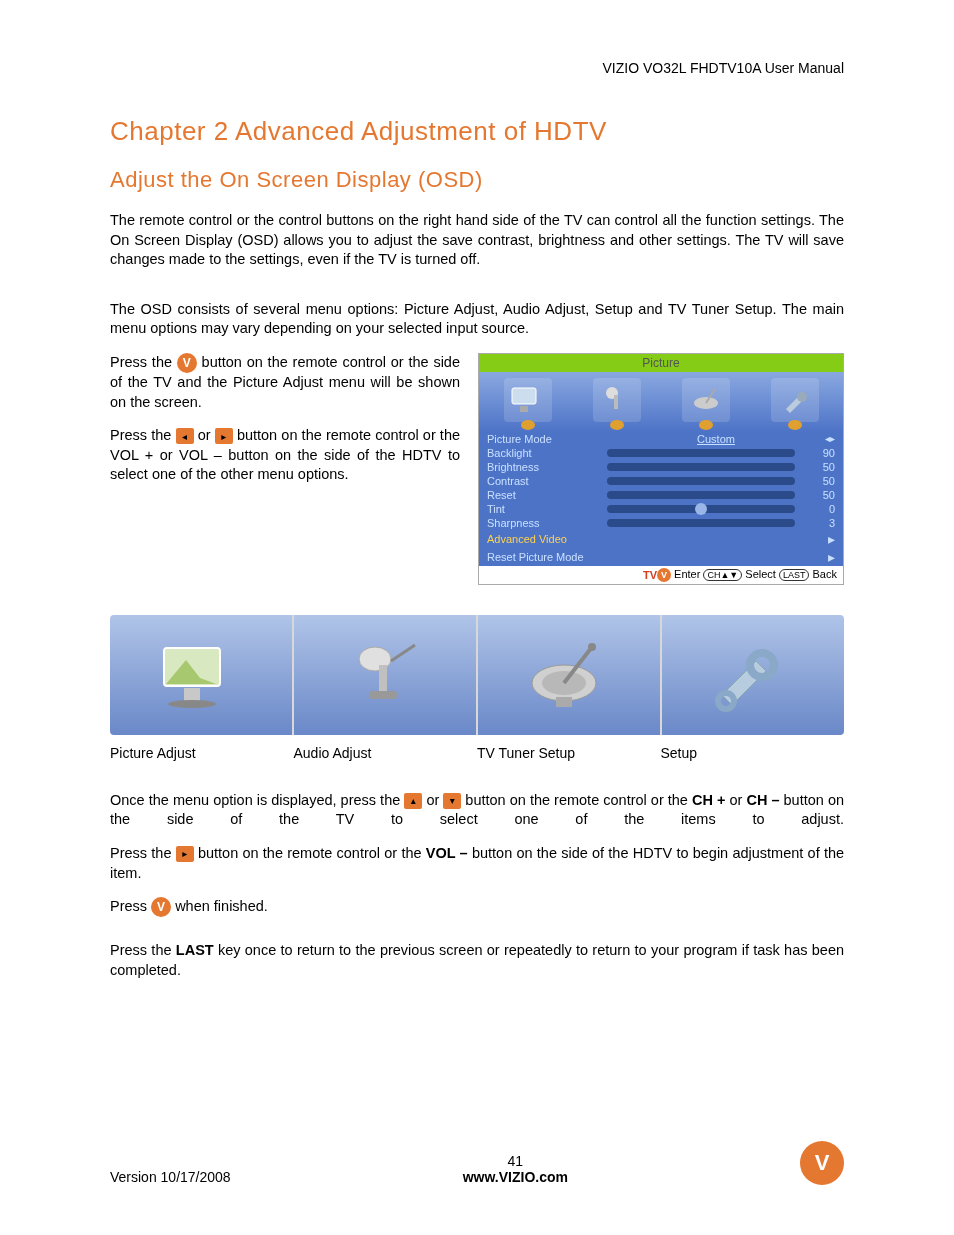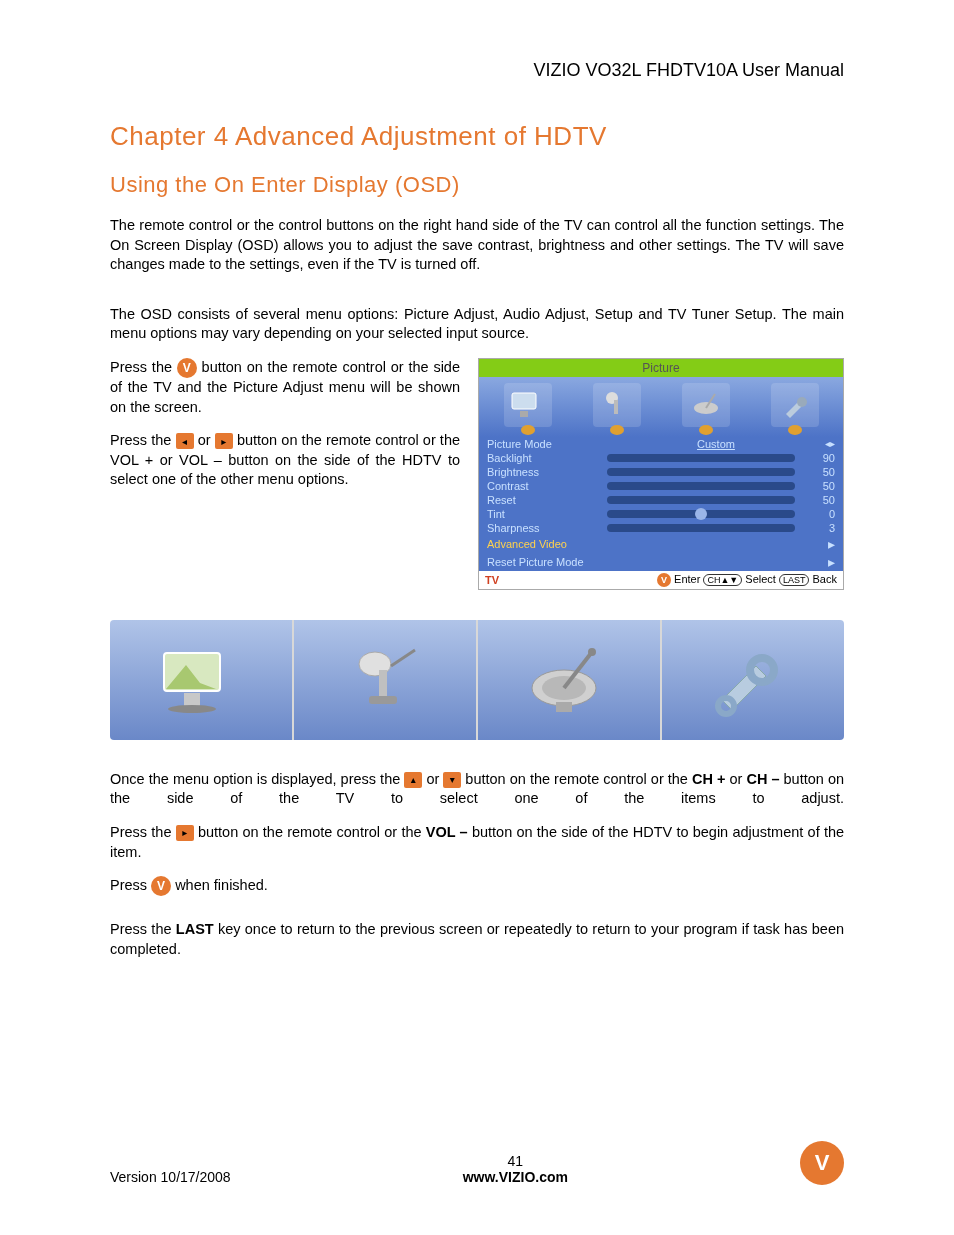--- a/index.html
+++ b/index.html
@@ -11,21 +11,21 @@
   }
   .page {
     width: 954px;
     min-height: 1235px;
     padding: 60px 110px 40px 110px;
     box-sizing: border-box;
     position: relative;
   }
   .header-line {
     text-align: right;
-    font-size: 18px;
+    font-size: 14px;
     color: #000;
     margin-bottom: 40px;
   }
   .chapter-title {
     font-family: "Arial Black", Arial, sans-serif;
     color: #e57830;
     font-size: 26px;
     font-weight: 400;
     letter-spacing: 0.5px;
     margin: 0 0 20px 0;
@@ -135,21 +135,21 @@
   .osd-row .val { flex: 0 0 30px; text-align: right; color: #c8e0ff; }
   .osd-row.hl .lbl { color: #ffd24d; }
   .osd-row .arrow { color:#c8e0ff; font-size:14px; text-align:right; flex:1;}
   .osd-footer {
     background: #fff;
     color: #000;
     display:flex;
     align-items:center;
     padding:2px 6px;
     font-size:11px;
-    justify-content: space-between;
+    justify-content: flex-end;
   }
   .osd-footer .tv-lbl { color:#d04020; font-weight:bold;}
   .osd-footer .v-sm {
     display:inline-flex;width:14px;height:14px;background:#e57830;border-radius:50%;color:#fff;align-items:center;justify-content:center;font-size:9px;font-weight:bold;
   }
   .osd-footer .pill { border:1px solid #333;border-radius:6px;padding:0 3px;font-size:9px;}
   
   .strip {
     margin-top: 30px;
     display:flex;
@@ -180,22 +180,22 @@
   .logo-big {
     width:44px;height:44px;border-radius:50%;background:#e57830;display:inline-flex;align-items:center;justify-content:center;color:#fff;font-weight:bold;font-size:22px;
   }
 </style>
 </head>
 <body>
 
 <div class="page">
   <div class="header-line">VIZIO VO32L FHDTV10A User Manual</div>
 
-  <h1 class="chapter-title">Chapter 4 Advanced Adjustment of HDTV</h1>
-  <h2 class="section-title">Using the On Enter Display (OSD)</h2>
+  <h1 class="chapter-title">Chapter 2 Advanced Adjustment of HDTV</h1>
+  <h2 class="section-title">Adjust the On Screen Display (OSD)</h2>
 
   <p>The remote control or the control buttons on the right hand side of the TV can control all the function settings.  The On Screen Display (OSD) allows you to adjust the save contrast, brightness and other settings.  The TV will save changes made to the settings, even if the TV is turned off.</p>
   <div style="height:16px"></div>
   <p>The OSD consists of several menu options: Picture Adjust, Audio Adjust, Setup and TV Tuner Setup. The main menu options may vary depending on your selected input source.</p>
 
   <div class="two-col">
     <div class="left-col">
       <p>
         <span>Press the </span>
         <span class="v-icon">V</span>
@@ -331,20 +331,26 @@
         </svg>
       </div>
     <div>
         <svg width="90" height="80" viewBox="0 0 90 80">
           <path d="M14 60 L48 26 L58 36 L24 70 Z" fill="#b8cce0" stroke="#8aa"></path>
           <circle cx="54" cy="30" r="12" fill="none" stroke="#8aa8c8" stroke-width="8"></circle>
           <circle cx="18" cy="66" r="8" fill="none" stroke="#8aa8c8" stroke-width="6"></circle>
         </svg>
       </div>
   </div>
+  <div class="strip-labels">
+    <div>Picture Adjust</div>
+    <div>Audio Adjust</div>
+    <div>TV Tuner Setup</div>
+    <div>Setup</div>
+  </div>
 
   <div style="height:30px"></div>
 
   <p style="text-align:justify;text-align-last:justify;">
     <span>Once the menu option is displayed, press the </span>
     <span class="btn-icon">▴</span>
     <span> or </span>
     <span class="btn-icon">▾</span>
     <span>    button on the remote control or the </span>
     <b>CH +</b>

